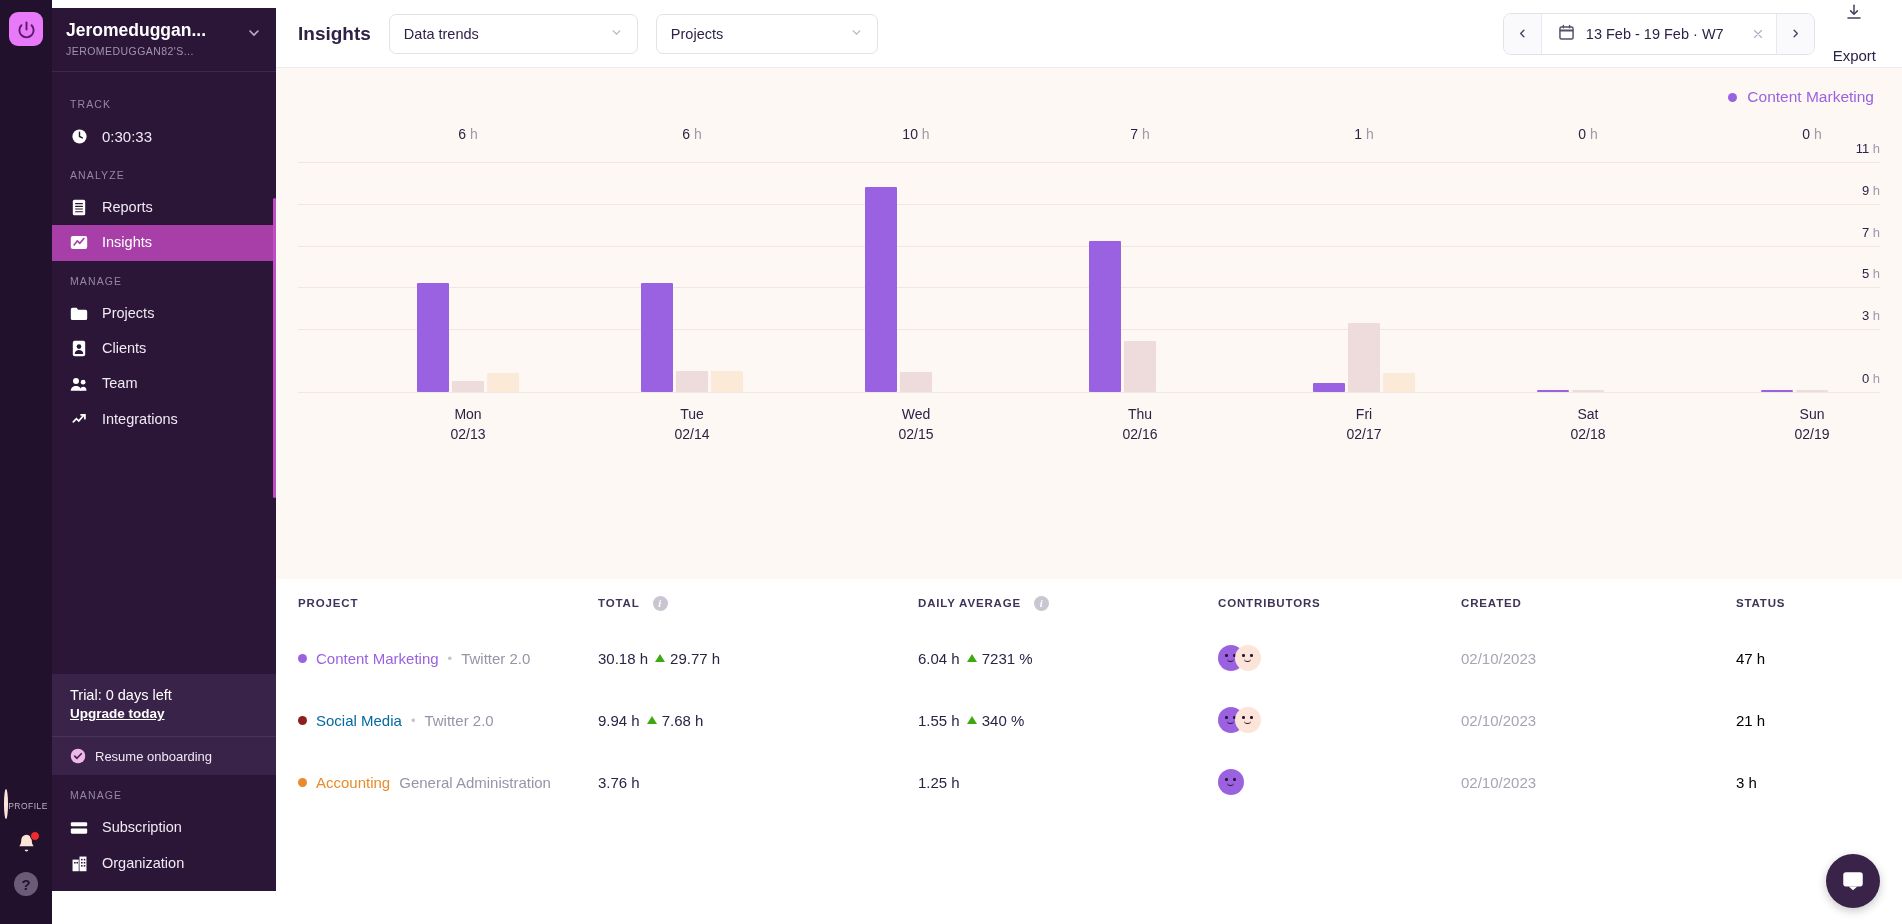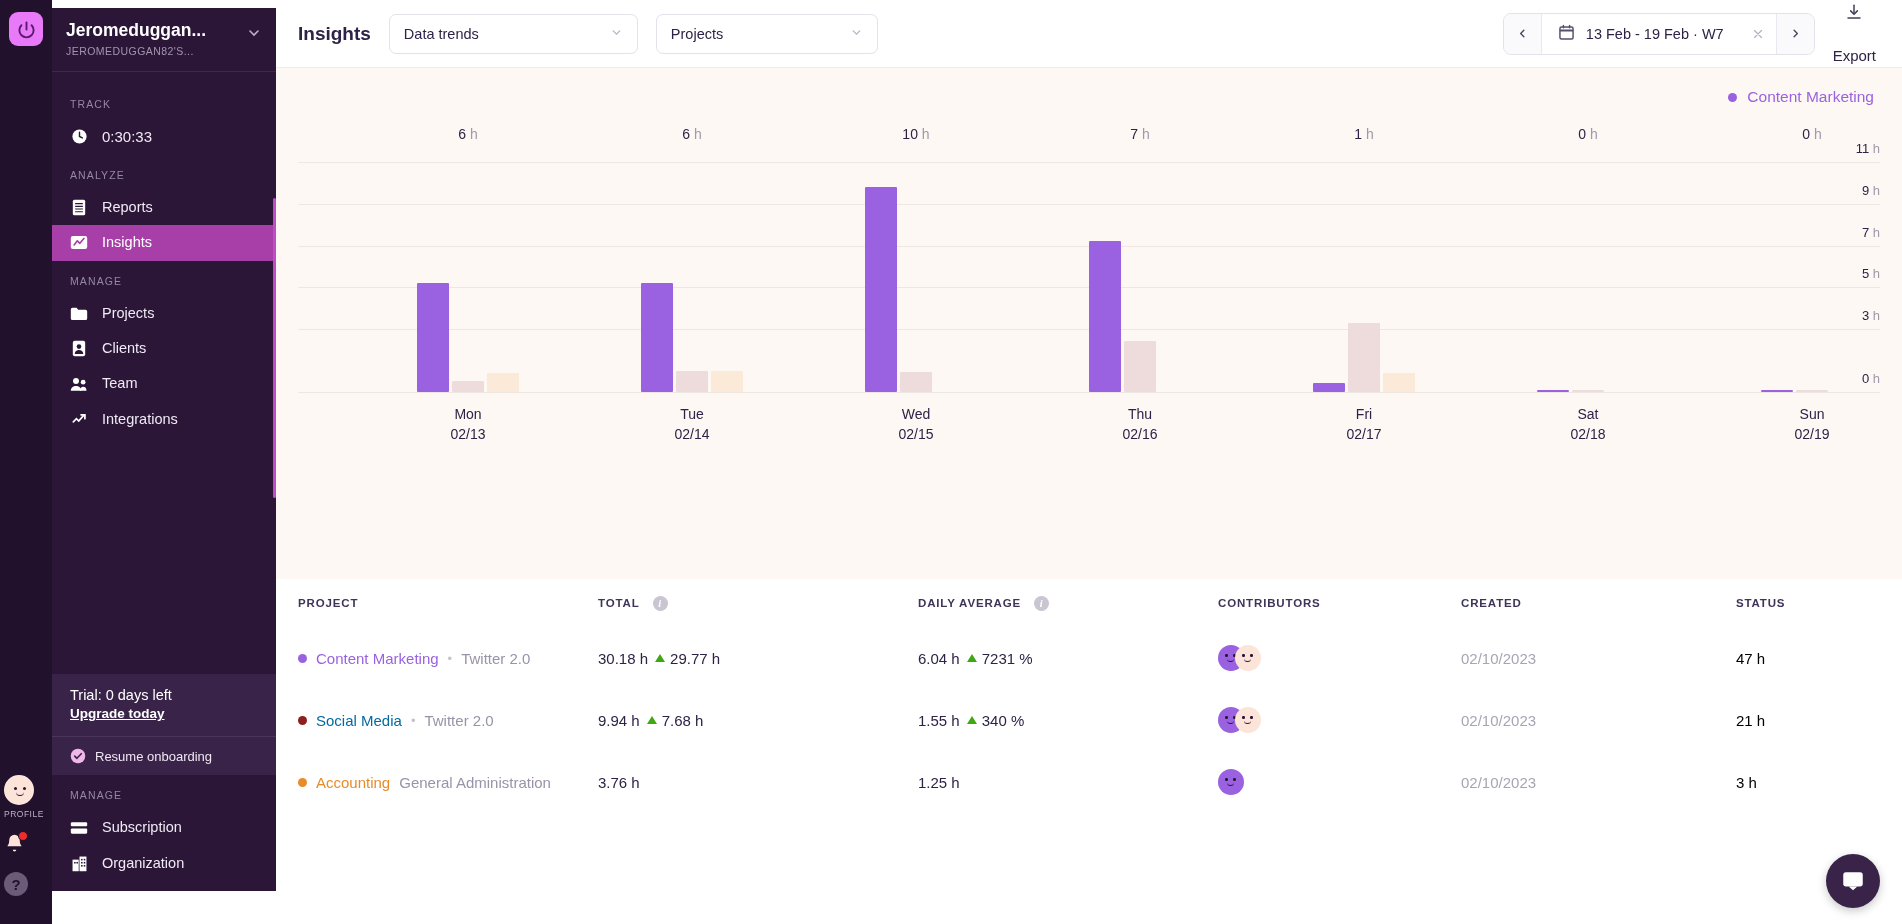--- a/index.html
+++ b/index.html
@@ -19,22 +19,22 @@
     padding-top: 12px;
   }
   .rail-logo {
     width: 34px; height: 34px; border-radius: 9px;
     background: #e879f9;
     display: flex; align-items: center; justify-content: center;
     color: #5b1a6b;
   }
   .rail-spacer { flex: 1 1 auto; }
   .rail-btn {
-    width: 44px; display: flex; flex-direction: column;
-    align-items: flex-start; justify-content: center;
+    width: 44px; display: flex; 
+    align-items: center; justify-content: center;
     margin-bottom: 14px; position: relative;
   }
   .rail-avatar {
     width: 30px; height: 30px; border-radius: 50%;
     background: #fde4d9; border: 1.5px solid #ffffff33;
     display: flex; align-items: center; justify-content: center;
     position: relative; overflow: hidden;
   }
   .rail-avatar .eye { position: absolute; width: 3px; height: 3px; background:#2b1638; border-radius:50%; top: 11px; }
   .rail-avatar .eye.l { left: 9px; }

